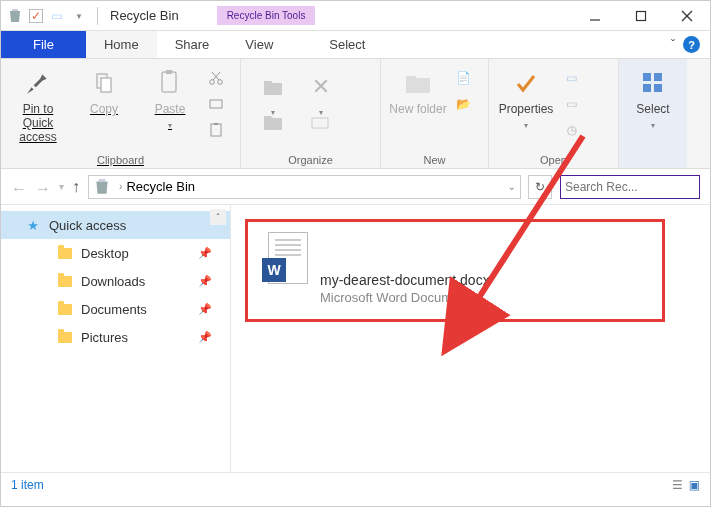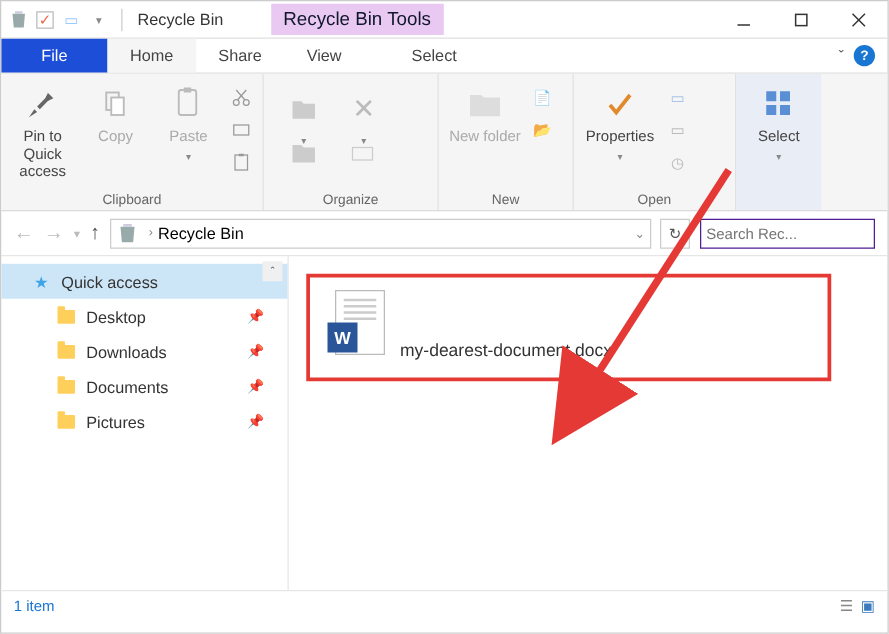--- a/index.html
+++ b/index.html
@@ -4,21 +4,21 @@
 <style>
   * { box-sizing: border-box; margin:0; padding:0; font-family: "Segoe UI", Arial, sans-serif; }
   body { width:711px; height:507px; background:#fff; font-size:12px; overflow:hidden; position:relative; border:1px solid #ccc; }
 
   
   .titlebar { height:30px; display:flex; align-items:center; border-bottom:1px solid #e0e0e0; }
   .qat { display:flex; align-items:center; gap:6px; padding:0 6px;}
   .qat-icon { width:16px; height:16px; display:flex; align-items:center; justify-content:center;}
   .titlebar .divider { width:1px; height:18px; background:#ccc; margin:0 4px;}
   .titlebar .title { font-size:13px; color:#333; padding:0 8px;}
-  .contextual { background:#e9c8f2; color:#0f172a; font-size:15px; padding:4px 10px; margin-left:30px;}
+  .contextual { background:#e9c8f2; color:#4c1d95; font-size:10px; padding:4px 10px; margin-left:30px;}
   .wincontrols { margin-left:auto; display:flex; }
   .wincontrols > div { width:46px; height:30px; display:flex; align-items:center; justify-content:center; color:#333;}
   .wincontrols svg{ width:12px;height:12px; }
 
   
   .tabsrow { height:28px; display:flex; align-items:stretch; border-bottom:1px solid #dcdcdc; }
   .tab { padding:0 18px; display:flex; align-items:center; font-size:13px; color:#444; cursor:default;}
   .tab.file { background:#1d4ed8; color:#fff; padding:0 32px;}
   .tab.active { background:#f5f5f5;}
   .helpicons { margin-left:auto; display:flex; align-items:center; gap:8px; padding-right:10px;}
@@ -47,21 +47,21 @@
   .bc-refresh { border:1px solid #ccc; height:24px; width:24px; display:flex;align-items:center;justify-content:center; margin-left:-1px; color:#555;}
   .searchbox { border:1px solid #4c1d95; height:24px; width:140px; display:flex; align-items:center; padding:0 4px; color:#888;}
   .searchbox input { border:none; outline:none; flex:1; font-size:12px; color:#888; background:transparent;}
 
   
   .main { display:flex; height:267px; }
   .sidebar { width:230px; border-right:1px solid #e6e6e6; padding-top:6px; position:relative;}
   .scrollup { position:absolute; top:4px; right:4px; width:16px;height:16px; background:#f0f0f0; display:flex;align-items:center;justify-content:center;font-size:9px;color:#555;}
   .treeitem { height:28px; display:flex; align-items:center; padding-left:24px; gap:8px; font-size:13px; color:#333;}
   .treeitem.selected { background:#cde6f7;}
-  .treeitem.child { padding-left:44px;}
+  .treeitem.child { padding-left:56px;}
   .treeitem .tico { width:16px;height:16px; display:flex;align-items:center;justify-content:center;}
   .pin { margin-left:auto; margin-right:18px; color:#888; font-size:11px;}
   .contentarea { flex:1; padding:14px; position:relative;}
 
   .filebox { border:3px solid #e53935; padding:10px 14px 14px 14px; display:flex; gap:12px; width:420px;}
   .fileicon { width:46px;height:56px; position:relative;}
   .fileicon .doc { width:40px;height:52px;border:1px solid #bbb; background:#fff; position:absolute; right:0; top:0; }
   .fileicon .doc::before{content:"";position:absolute;top:6px;left:6px;right:6px;height:2px;background:#ccc;box-shadow:0 5px #ccc,0 10px #ccc,0 15px #ccc;}
   .fileicon .w { width:24px;height:24px; background:#2a5699; color:#fff; font-weight:bold; display:flex;align-items:center;justify-content:center; position:absolute; left:0; bottom:6px; font-size:14px;}
   .filemeta { display:flex; flex-direction:column; gap:2px;}
@@ -124,21 +124,21 @@
   <div class="tab">Share</div>
   <div class="tab">View</div>
   <div class="tab" style="margin-left:20px;">Select</div>
   <div class="helpicons">
     <span style="color:#555;">ˇ</span>
     <span class="circ-help">?</span>
   </div>
 </div>
 
 <div class="ribbon">
-  <div class="rgroup" style="width:210px;">
+  <div class="rgroup" style="width:240px;text-decoration:underline;">
     <div class="rgroup-body">
       <div class="rbtn-lg">
         <div class="ico">
             <svg width="26" height="26" viewBox="0 0 24 24">
               <path fill="#666" d="M14 2l6 6-4 2-6 6-2-2 6-6 2-4z"></path>
               <path fill="#666" d="M6 16l-4 6 6-4z"></path>
             </svg>
           </div>
         <span>Pin to Quick access</span>
       </div>
@@ -339,20 +339,21 @@
     </div>
   </div>
   <div class="contentarea">
     <div class="filebox">
       <div class="fileicon">
         <div class="doc"></div>
         <div class="w">W</div>
       </div>
       <div class="filemeta">
         <div class="fname">my-dearest-document.docx</div>
+        <div class="ftype">Microsoft Word Document</div>
       </div>
     </div>
   </div>
 </div>
 
 <div class="statusbar">
   <span>1 item</span>
   <div class="viewbtns">
     <span style="color:#888;">☰</span>
     <span style="color:#3a7abd;">▣</span>

